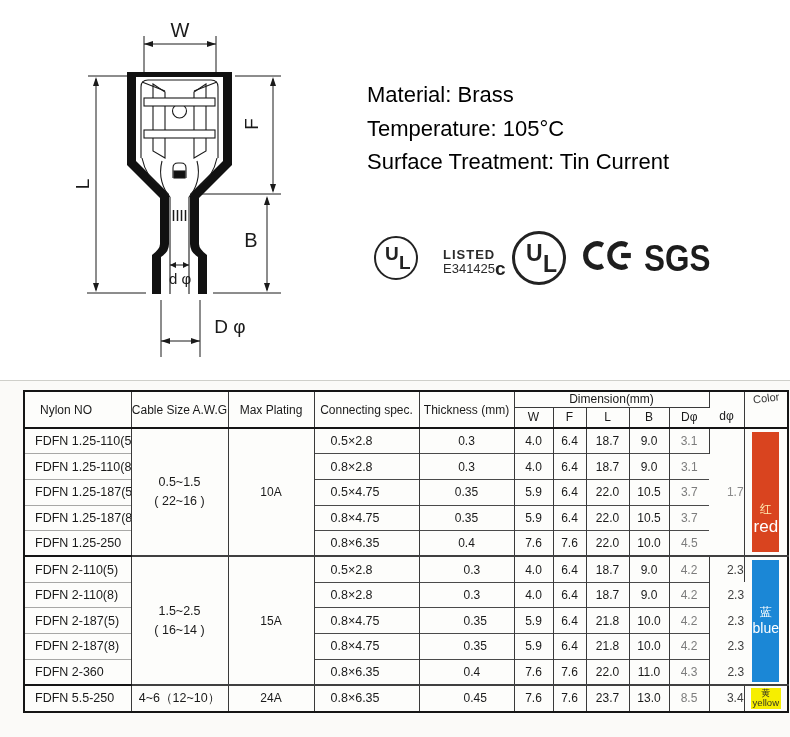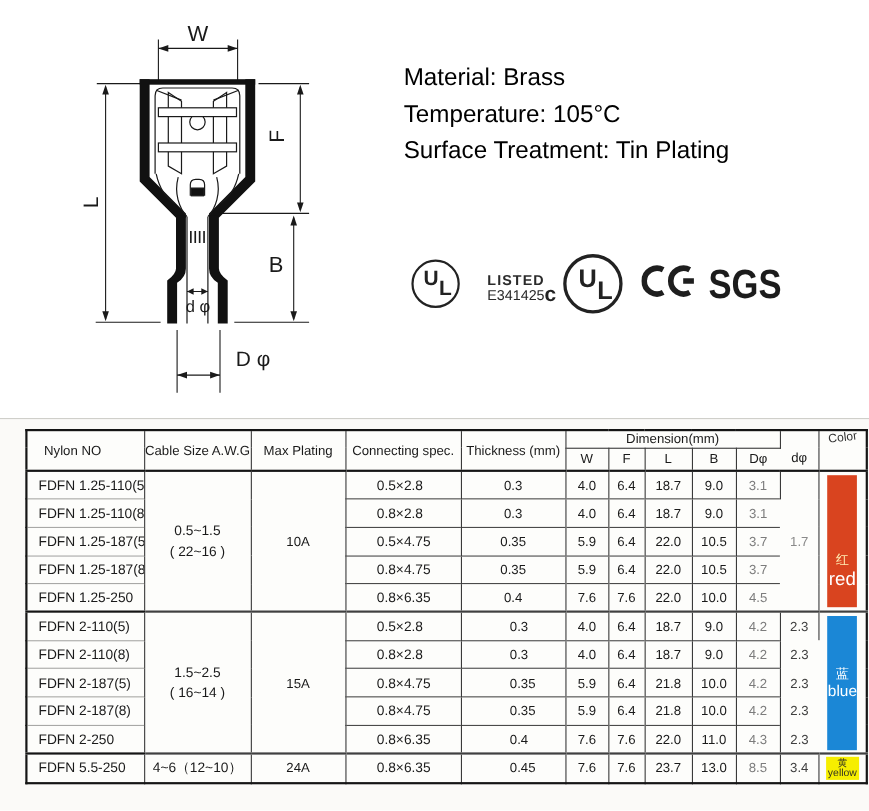--- a/index.html
+++ b/index.html
@@ -4,21 +4,21 @@
 <style>
   html,body{margin:0;padding:0;background:#fff;}
   #page{position:relative;width:790px;height:737px;background:#ffffff;overflow:hidden;
         font-family:"Liberation Sans",sans-serif;color:#1a1a1a;}
   
   .scan-band{position:absolute;left:0;top:380px;right:0;bottom:0;background:#fbfaf8;border-top:1px solid #cfcfca;}
   
   .diagram{position:absolute;left:45px;top:0;}
   .diagram text{font-family:"Liberation Sans",sans-serif;fill:#1a1a1a;}
   
-  .specs{position:absolute;left:367px;top:53px;font-size:22px;line-height:33.5px;color:#000;}
+  .specs{position:absolute;left:367px;top:78px;font-size:22px;line-height:33.5px;color:#000;}
   
   .ul-circle{position:absolute;border:2.5px solid #222;border-radius:50%;box-sizing:border-box;}
   .ul-small{left:374px;top:236px;width:44px;height:44px;}
   .ul-large{left:512px;top:231px;width:54px;height:54px;border-width:3px;}
   .ul-circle span{position:absolute;font-weight:700;color:#222;line-height:1;}
   .ul-small .u{left:9px;top:6px;font-size:19px;}
   .ul-small .l{left:23px;top:15px;font-size:19px;}
   .ul-large .u{left:11px;top:8px;font-size:23px;}
   .ul-large .l{left:28px;top:19px;font-size:23px;}
   .listed{position:absolute;left:443px;top:248px;color:#2a2a2a;line-height:1.05;}
@@ -40,24 +40,24 @@
   .spec th.itemh{text-align:left;padding-left:15px;}
   .spec th.dsmh{vertical-align:bottom;padding-bottom:4px;}
   .spec th.colorh{vertical-align:top;font-size:11px;}
   .spec th.colorh .rot{display:inline-block;transform:rotate(-7deg);color:#333;}
   .spec tbody tr{height:25.7px;}
   .spec tbody td{border-top:1px solid #4a4a4a;}
   .spec tbody tr.first td{border-top:none;}
   .spec tbody tr.grp td{border-top:2px solid #404040;}
   .spec td.item{text-align:left;padding-left:10px;font-size:12.5px;border-top-color:#a8a8a6;}
   .spec tr.grp td.item{border-top-color:#151515;}
-  .spec td.specv{text-align:left;padding-left:28px;font-size:12.5px;}
+  .spec td.specv{text-align:left;padding-left:16px;font-size:12.5px;}
   .spec td.shift{text-align:left;padding-left:44px;}
   .spec td.dl{color:#7c7c7c;}
-  .spec td.ds{color:#3f3f3f;}
+  .spec td.ds{color:#3f3f3f;text-align:right;}
   .spec td.ds.lt{color:#8a8a8a;}
   .spec td.nt{border-top:none;}
   .spec td.cable{font-size:12.5px;line-height:1.5;}
   .color-cell{vertical-align:middle;}
   .swatch{margin:2px auto;width:27px;display:flex;flex-direction:column;align-items:center;line-height:1.15;}
   .sw-red{height:120px;justify-content:flex-end;padding-bottom:16px;box-sizing:border-box;}
   .sw-red .zh{color:#ffedb3;font-size:12px;} .sw-red .en{color:#fff;font-size:17px;}
   .sw-blue{height:122px;justify-content:center;}
   .sw-blue .zh{color:#fff;font-size:12px;} .sw-blue .en{color:#fff;font-size:14px;}
   .sw-yellow{height:21px;justify-content:center;width:30px;}
@@ -144,21 +144,21 @@
     <text x="44" y="184" text-anchor="middle" font-size="19" transform="rotate(-90 44 184)">L</text>
     <text x="213" y="124" text-anchor="middle" font-size="19" transform="rotate(-90 213 124)">F</text>
     <text x="206" y="247" text-anchor="middle" font-size="20">B</text>
     <text x="135" y="284" text-anchor="middle" font-size="15">d φ</text>
     <text x="185" y="333" text-anchor="middle" font-size="19">D φ</text>
   </svg>
 
   <div class="specs">
     <div>Material: Brass</div>
     <div>Temperature: 105°C</div>
-    <div>Surface Treatment: Tin Plating</div>
+    <div>Surface Treatment: Tin Current</div>
   </div>
 
   <div class="ul-circle ul-small">
     <span class="u">U</span>
     <span class="l">L</span>
   </div>
   <div class="listed">
     <div class="l1">LISTED</div>
     <div class="l2">E341425</div>
   </div>
@@ -326,21 +326,21 @@
         <td class="specv">0.8×4.75</td>
         <td class="shift">0.35</td>
         <td>5.9</td>
         <td>6.4</td>
         <td>21.8</td>
         <td>10.0</td>
         <td class="dl">4.2</td>
         <td class="ds nt">2.3</td>
       </tr>
       <tr>
-        <td class="item">FDFN 2-250</td>
+        <td class="item">FDFN 2-360</td>
         <td class="specv">0.8×6.35</td>
         <td class="shift">0.4</td>
         <td>7.6</td>
         <td>7.6</td>
         <td>22.0</td>
         <td>11.0</td>
         <td class="dl">4.3</td>
         <td class="ds nt">2.3</td>
       </tr>
 

